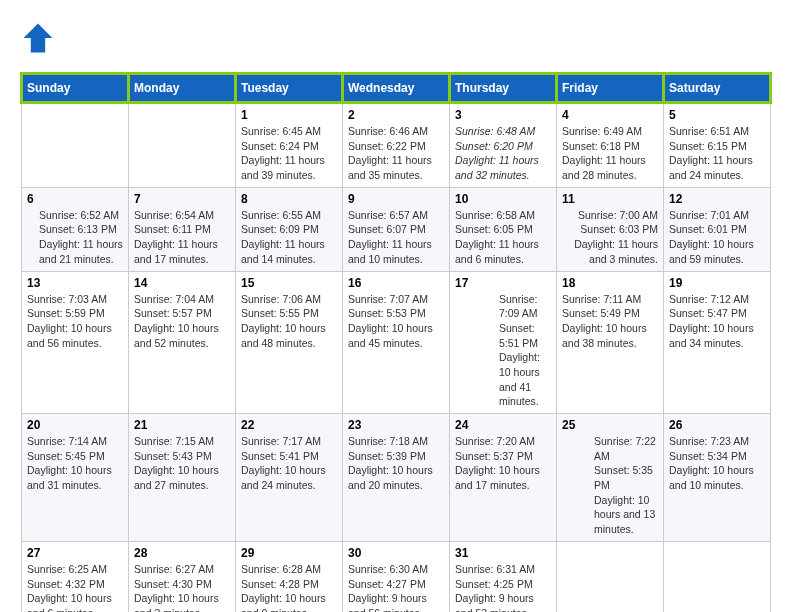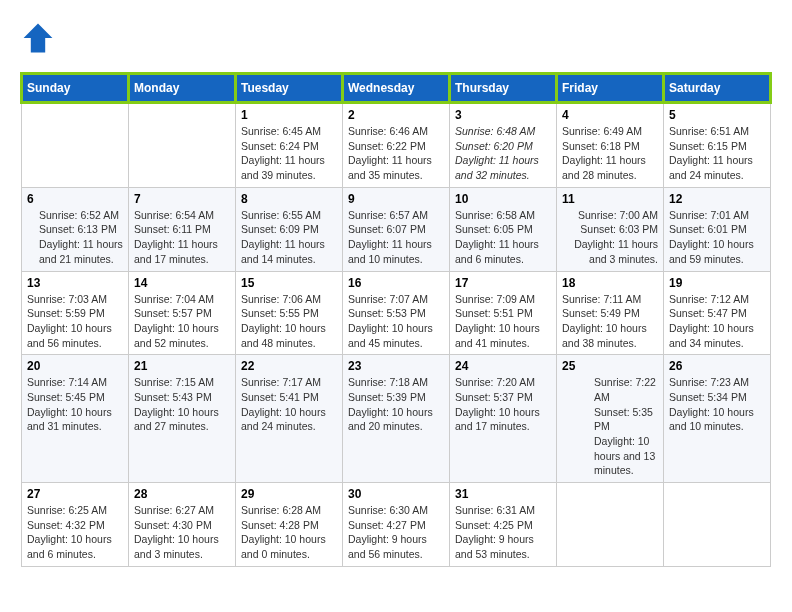--- a/index.html
+++ b/index.html
@@ -216,21 +216,21 @@
 Daylight: 10 hours and 48 minutes.</div>
         </td>
         <td>
           <span class="day-num">16</span>
           <div class="day-info" style="white-space: pre-line;">Sunrise: 7:07 AM
 Sunset: 5:53 PM
 Daylight: 10 hours and 45 minutes.</div>
         </td>
         <td>
           <span class="day-num">17</span>
-          <div class="day-info" style="white-space: pre-line;">Sunrise: 7:09 AM
+          <div class="day-info" style="white-space: pre-line; margin-left: 44px;">Sunrise: 7:09 AM
 Sunset: 5:51 PM
 Daylight: 10 hours and 41 minutes.</div>
         </td>
         <td>
           <span class="day-num">18</span>
           <div class="day-info" style="white-space: pre-line;">Sunrise: 7:11 AM
 Sunset: 5:49 PM
 Daylight: 10 hours and 38 minutes.</div>
         </td>
         <td>

